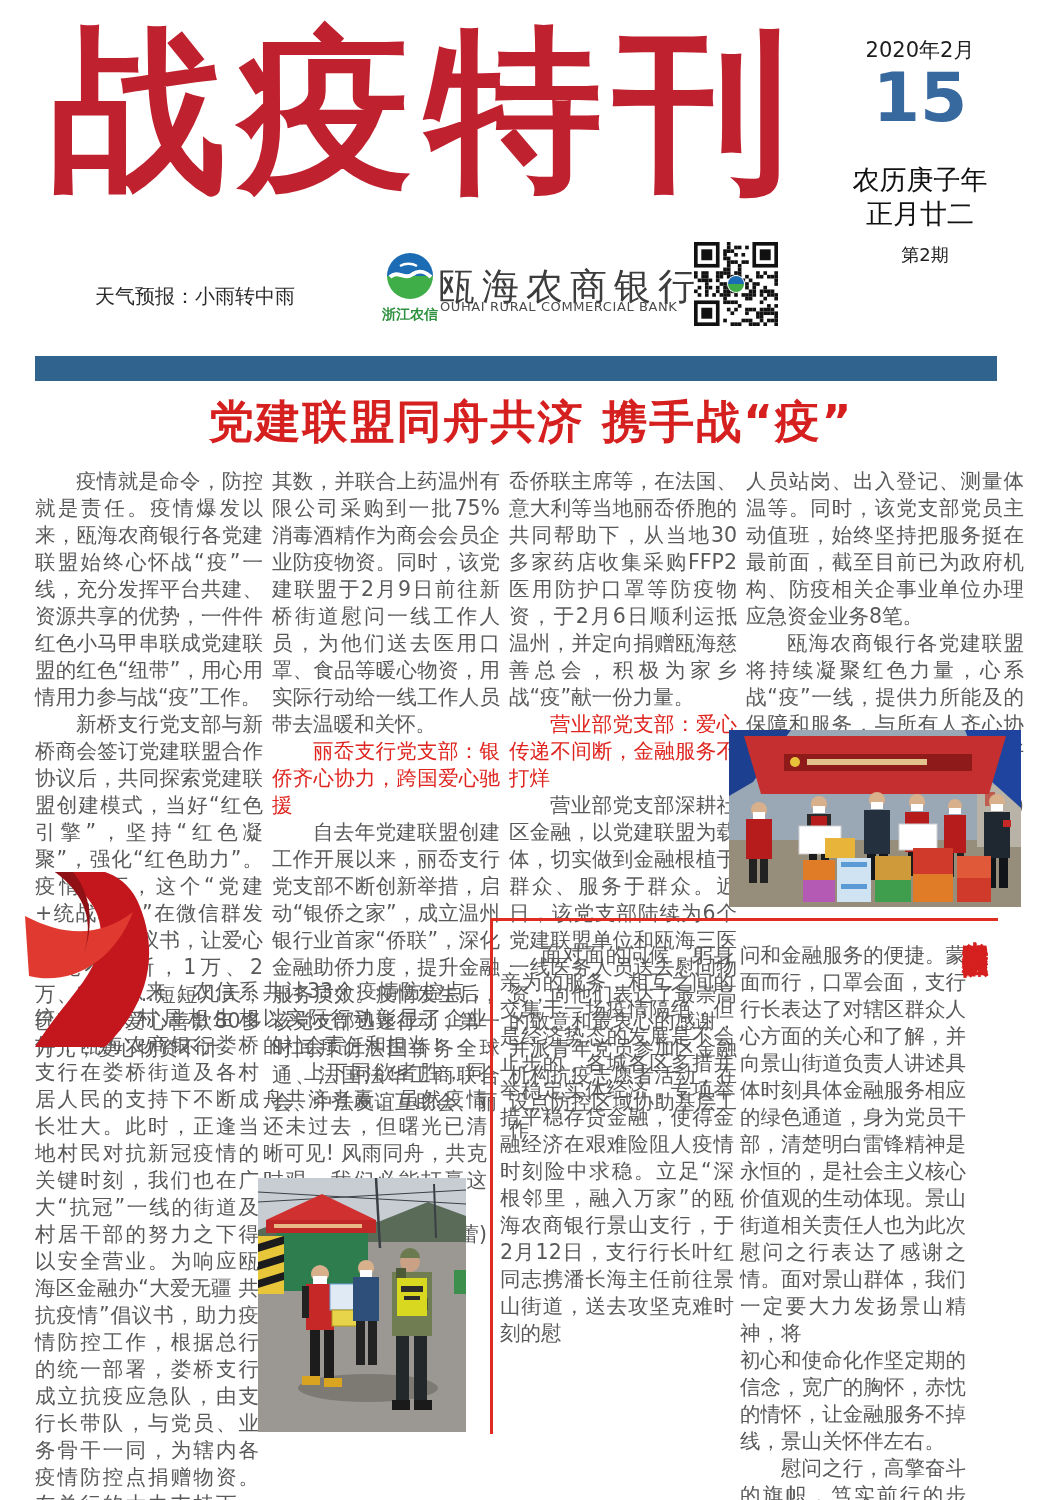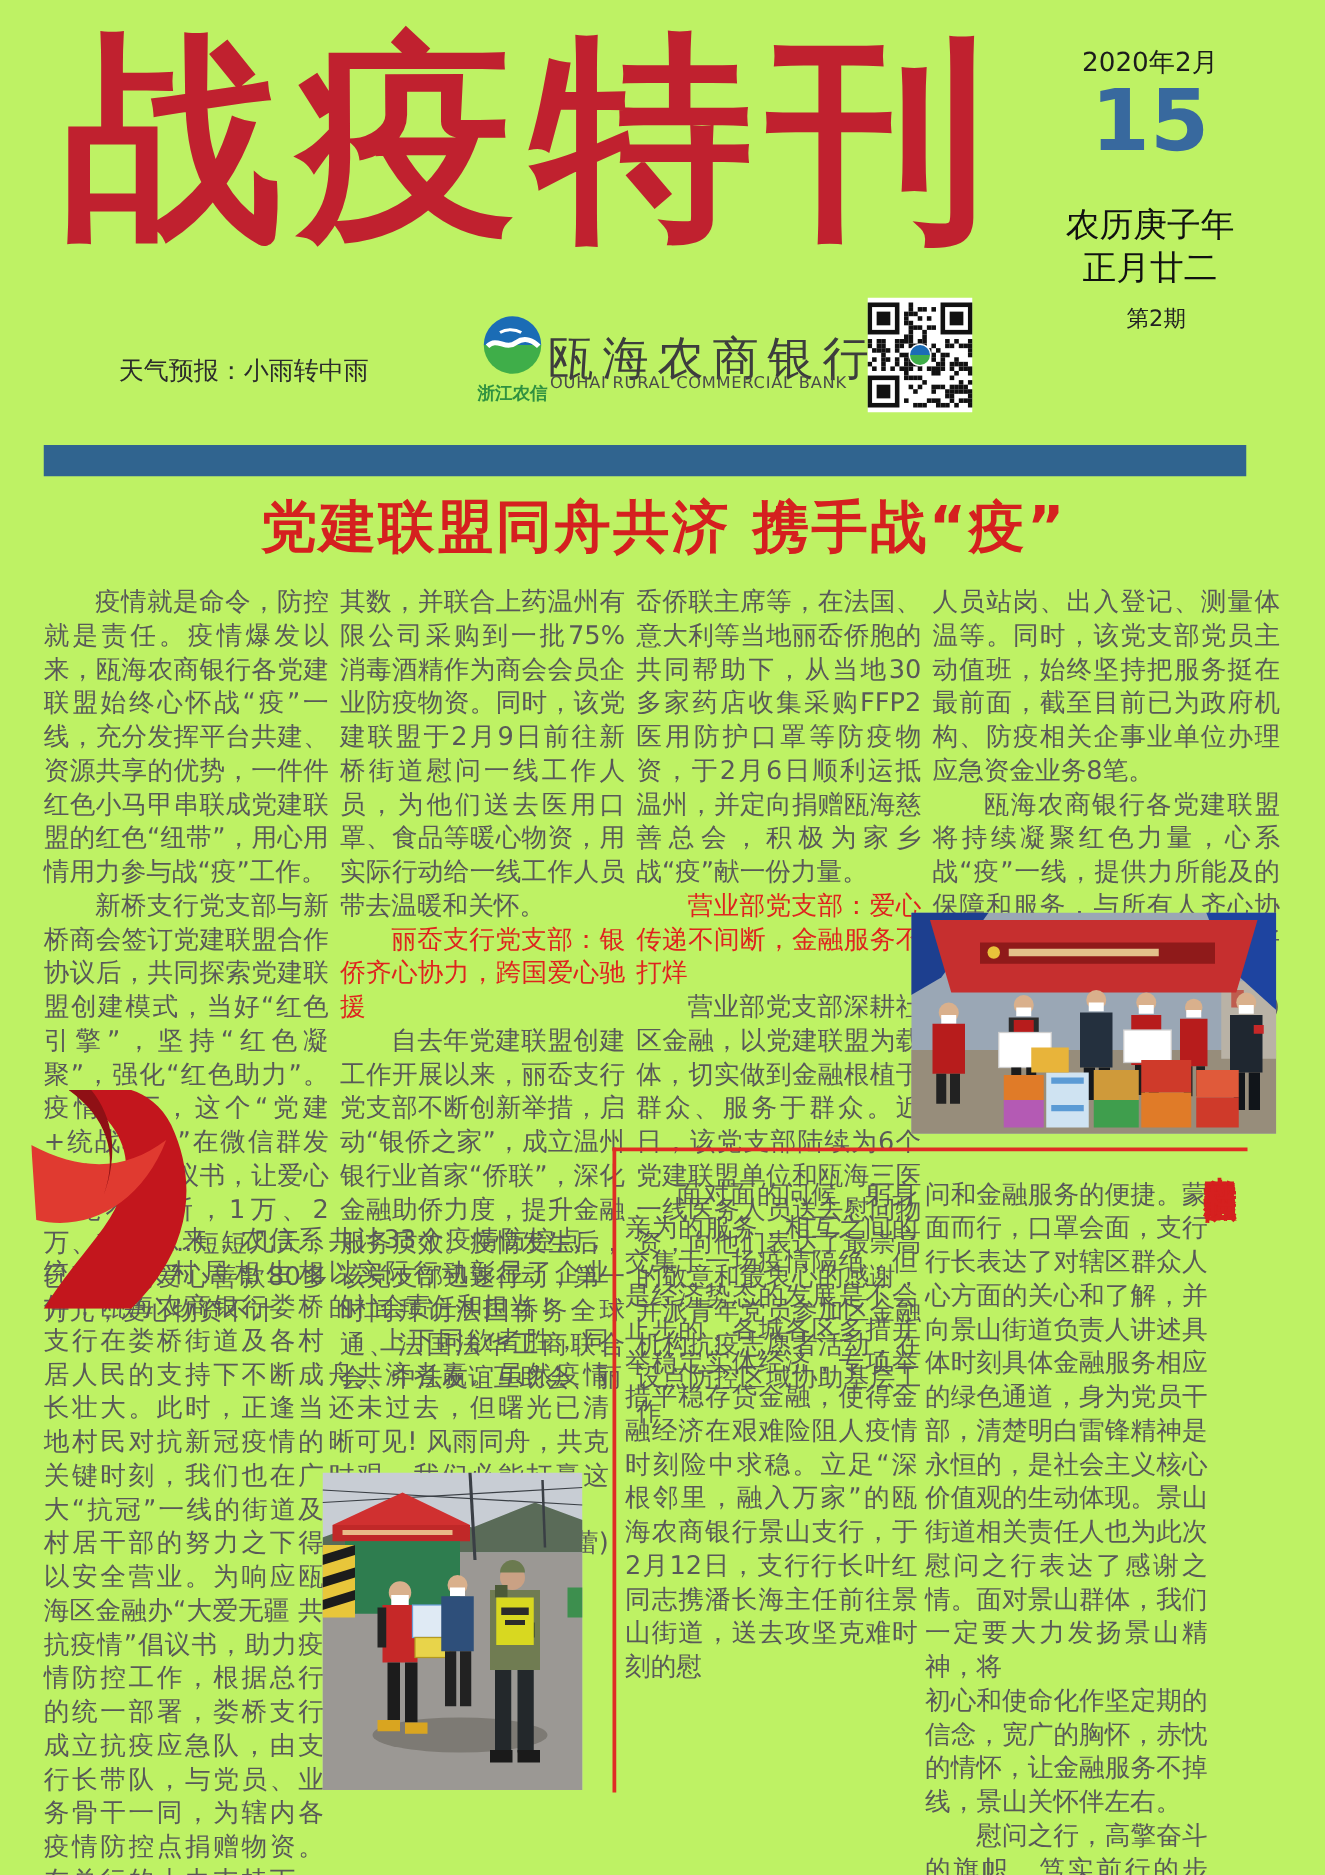--- a/index.html
+++ b/index.html
@@ -1,16 +1,16 @@
 <!DOCTYPE html>
 <html><head>
 <meta charset="utf-8">
 <style>
   html,body{margin:0;padding:0;background:#e8e8e8;}
-  #page{position:relative;width:1060px;height:1500px;background:#bef264;margin:0 auto;
+  #page{position:relative;width:1060px;height:1500px;background:#ffffff;margin:0 auto;
         font-family:"DejaVu Sans",sans-serif;overflow:hidden;}
   .abs{position:absolute;}
   
   .mast-title{left:50px;top:16px;width:800px;font-size:176px;line-height:1.08;font-weight:bold;
               color:#c0212f;letter-spacing:12px;white-space:nowrap;}
   .mh-date {left:845px;top:36px;width:150px;text-align:center;font-size:21px;color:#1c1c1c;}
   .mh-day  {left:845px;top:58px;width:150px;text-align:center;font-size:68px;font-weight:bold;color:#38699e;}
   .mh-lun1 {left:830px;top:162px;width:180px;text-align:center;font-size:27px;color:#111;}
   .mh-lun2 {left:830px;top:196px;width:180px;text-align:center;font-size:27px;color:#111;}
   .mh-issue{left:860px;top:243px;width:130px;text-align:center;font-size:18px;color:#222;}

